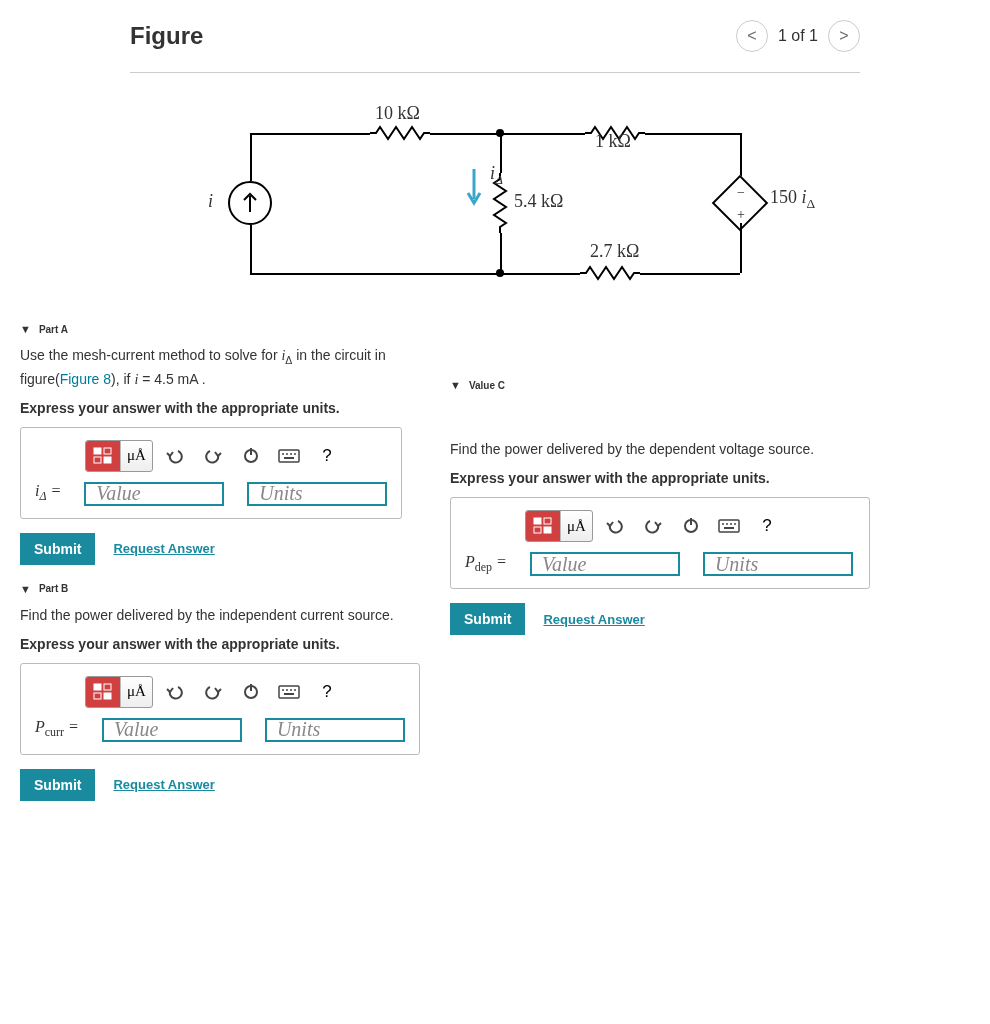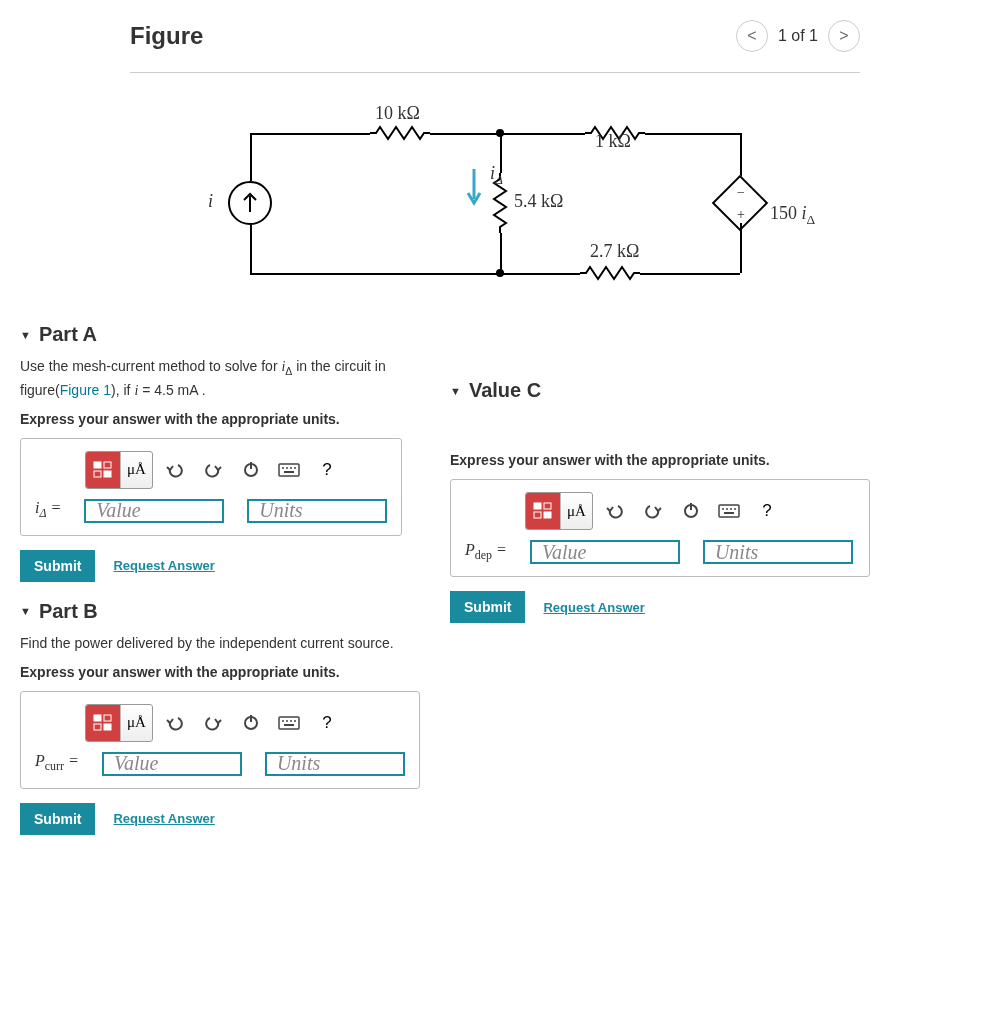--- a/index.html
+++ b/index.html
@@ -14,28 +14,28 @@
 .hw { height: 2px; }
 .vw { width: 2px; }
 .res { position: absolute; }
 .res-label { position: absolute; font-family: 'Times New Roman', serif; font-size: 18px; white-space: nowrap; }
 .node { position: absolute; width: 8px; height: 8px; background: #000; border-radius: 50%; transform: translate(-4px,-4px); }
 .src-circle { position: absolute; width: 44px; height: 44px; border: 2px solid #000; border-radius: 50%; background: #fff; display:flex; align-items:center; justify-content:center; font-size:22px; }
 .diamond { position: absolute; width: 40px; height: 40px; border: 2px solid #000; background:#fff; transform: rotate(45deg); }
 .part-block { margin: 0 20px 18px 20px; }
 .part-header { display: flex; align-items: center; gap: 8px; margin-bottom: 10px; }
 .part-caret { font-size: 11px; color: #333; cursor:pointer; }
-.part-title { font-weight: bold; font-size: 20px; }
+.part-title { font-weight: bold; font-size: 10px; }
 .prompt { font-size: 14px; margin-bottom: 8px; line-height: 1.5; }
 .fig-link { color: #007a99; }
 .bold { font-weight: bold; }
 .answer-box { border: 1px solid #bbb; border-radius: 3px; padding: 12px 14px; display: inline-block; min-width: 370px; }
 .toolbar { display: flex; align-items: center; gap: 6px; margin-bottom: 10px; margin-left: 50px; }
 .tb-group { display: flex; border: 1px solid #999; border-radius: 3px; overflow:hidden; background: linear-gradient(#fff,#eee); }
-.tb-btn { width: 32px; height: 36px; display: flex; align-items: center; justify-content: center; font-size: 15px; cursor:pointer; border: none; background: transparent; }
+.tb-btn { width: 32px; height: 30px; display: flex; align-items: center; justify-content: center; font-size: 15px; cursor:pointer; border: none; background: transparent; }
 .tb-btn.sep { border-left: 1px solid #bbb; }
 .tb-btn.templates { width:34px; background: #d14040; color:#fff; font-size:12px; line-height:1; }
 .tb-btn.mu { font-family:'Times New Roman',serif; }
 .tb-btn svg { display:block; }
 .answer-row { display: flex; align-items: center; gap: 23px; }
 .var-label { font-family: 'Times New Roman', serif; font-style: italic; font-size: 16px; }
 .field { border: 2px solid #1a8a9e; height: 24px; padding: 0 10px; font-family: 'Times New Roman', serif; font-style: italic; font-size: 20px; color: #888; display:flex; align-items:center; }
 .field.value { width: 140px; }
 .field.units { width: 140px; }
 .submit-row { margin-top: 14px; display:flex; align-items:center; gap:18px;}
@@ -100,21 +100,21 @@
     <svg style="position:absolute; left:255px; top:62px;" width="18" height="42">
         <line x1="9" y1="4" x2="9" y2="34" stroke="#3aa7c8" stroke-width="3"></line>
         <polyline points="3,28 9,38 15,28" fill="none" stroke="#3aa7c8" stroke-width="3"></polyline>
       </svg>
     <div class="res-label" style="left:236px; top:60px; font-style:italic;margin-left:44px;">i<sub>Δ</sub></div>
 
     <div class="wire vw" style="left:530px; top:30px; height:50px;"></div>
     <div class="diamond" style="left:510px; top:80px;"></div>
     <div style="position:absolute; left:527px; top:82px; font-family:'Times New Roman',serif; font-size:14px;">−</div>
     <div style="position:absolute; left:527px; top:104px; font-family:'Times New Roman',serif; font-size:14px;">+</div>
-    <div class="res-label" style="left:560px; top:100px;">150 <span style="font-style:italic">i</span><sub>Δ</sub></div>
+    <div class="res-label" style="left:560px; top:84px;">150 <span style="font-style:italic">i</span><sub>Δ</sub></div>
     <div class="wire vw" style="left:530px; top:120px; height:50px;"></div>
 
     <div class="wire hw" style="left:40px; top:170px; width:250px;"></div>
 
     <div class="wire hw" style="left:290px; top:170px; width:80px;"></div>
     <svg class="res" style="left:370px; top:162px;" width="60" height="16">
         <polyline points="0,8 6,8 10,2 18,14 26,2 34,14 42,2 50,14 54,8 60,8" fill="none" stroke="#000" stroke-width="2"></polyline>
       </svg>
     <div class="res-label" style="left:380px; top:138px;">2.7 kΩ</div>
     <div class="wire hw" style="left:430px; top:170px; width:100px;"></div>
@@ -124,21 +124,21 @@
 <div class="cursor-mark">|</div>
 
 <div class="parts-layout">
 
 <div class="part-block col-left">
   <div class="part-header">
     <span class="part-caret">▼</span>
     <span class="part-title">Part A</span>
   </div>
   <div class="prompt">
-    Use the mesh-current method to solve for <span style="font-style:italic;font-family:'Times New Roman',serif">i</span><sub>Δ</sub> in the circuit in figure(<span class="fig-link">Figure 1</span>), if <span style="font-style:italic;font-family:'Times New Roman',serif">i</span> = 4.5 mA .
+    Use the mesh-current method to solve for <span style="font-style:italic;font-family:'Times New Roman',serif">i</span><sub>Δ</sub> in the circuit in figure(<span class="fig-link">Figure 8</span>), if <span style="font-style:italic;font-family:'Times New Roman',serif">i</span> = 4.5 mA .
   </div>
   <div class="prompt bold">Express your answer with the appropriate units.</div>
   <div class="answer-box">
     <div class="toolbar">
       <div class="tb-group">
         <button class="tb-btn templates">
               <svg width="20" height="18">
                 <rect x="1" y="1" width="7" height="6" fill="#fff" stroke="#fff" stroke-width="1"></rect>
                 <rect x="11" y="1" width="7" height="6" fill="#d14040" stroke="#fff" stroke-width="1"></rect>
                 <rect x="1" y="10" width="7" height="6" fill="#d14040" stroke="#fff" stroke-width="1"></rect>
@@ -250,20 +250,21 @@
     <span class="req-link">Request Answer</span>
   </div>
 </div>
 
 <div class="part-block col-right">
   <div class="part-header">
     <span class="part-caret">▼</span>
     <span class="part-title">Value C</span>
   </div>
   <div style="height:38px"></div>
+  <div class="prompt">Find the power delivered by the dependent voltage source.</div>
   <div class="prompt bold">Express your answer with the appropriate units.</div>
   <div class="answer-box" style="min-width:420px">
     <div class="toolbar" style="margin-left:60px;">
       <div class="tb-group">
         <button class="tb-btn templates">
               <svg width="20" height="18">
                 <rect x="1" y="1" width="7" height="6" fill="#fff" stroke="#fff" stroke-width="1"></rect>
                 <rect x="11" y="1" width="7" height="6" fill="#d14040" stroke="#fff" stroke-width="1"></rect>
                 <rect x="1" y="10" width="7" height="6" fill="#d14040" stroke="#fff" stroke-width="1"></rect>
                 <rect x="11" y="10" width="7" height="6" fill="#fff" stroke="#fff" stroke-width="1"></rect>

